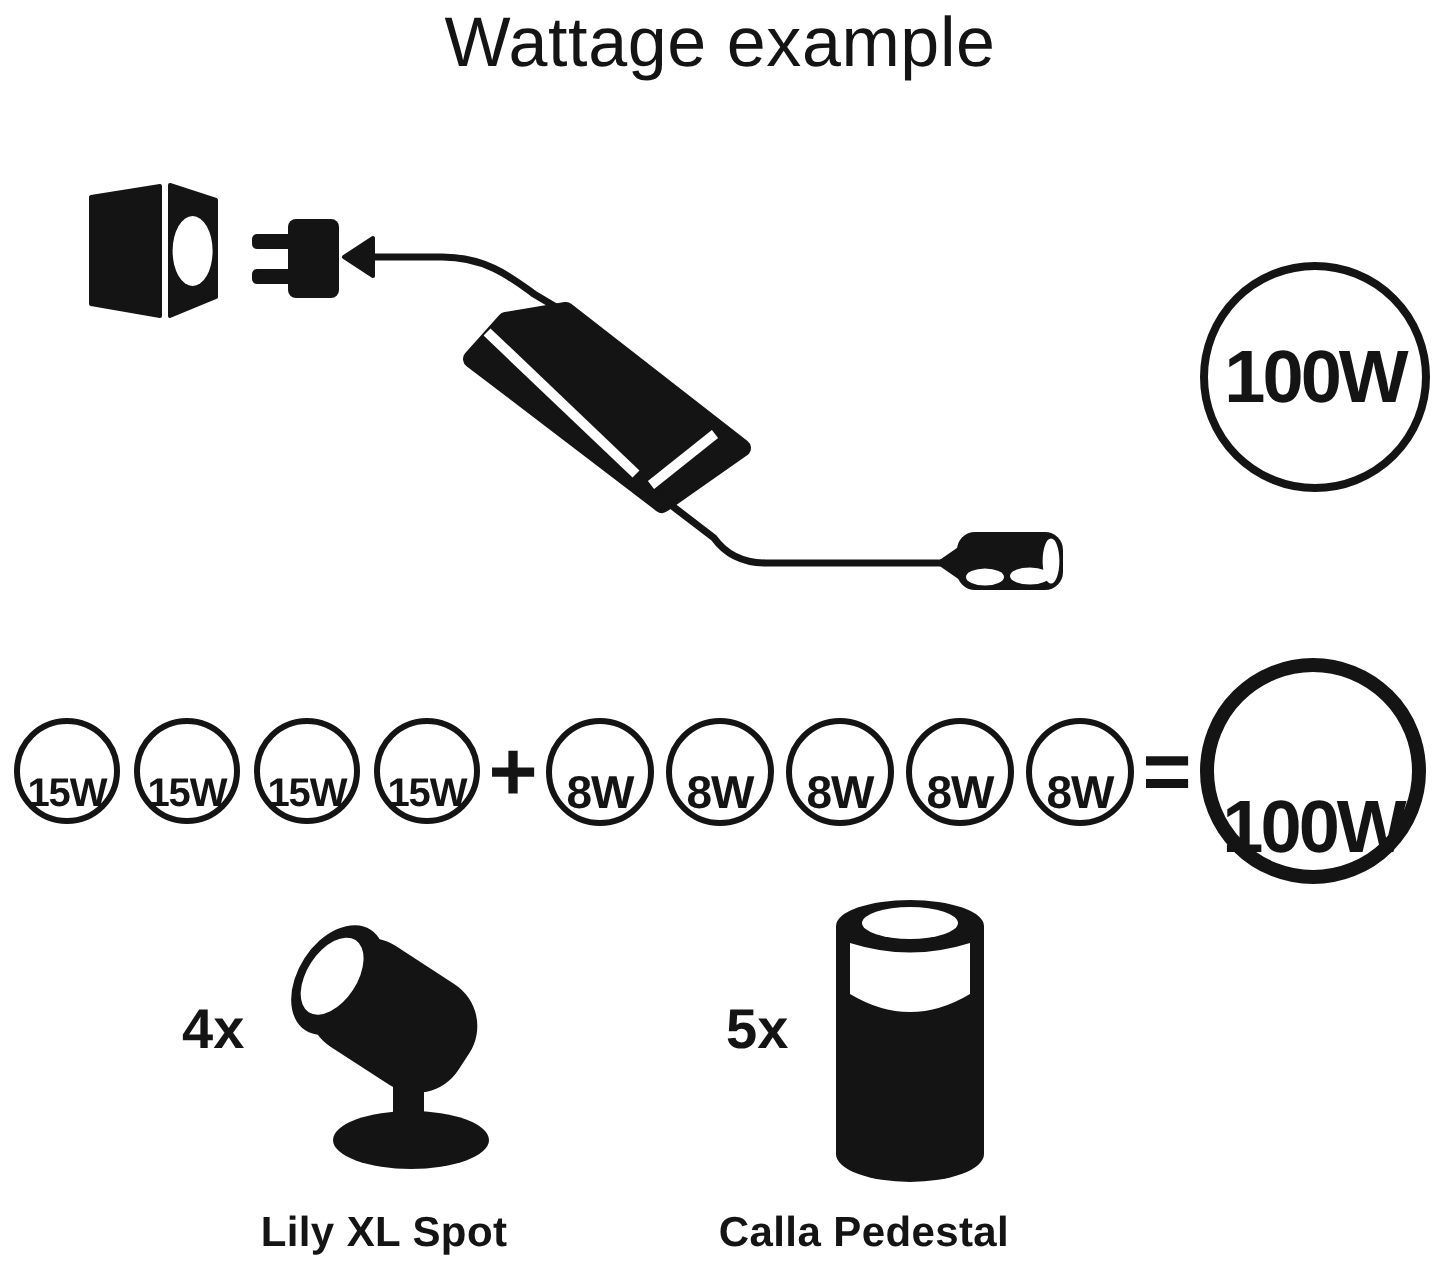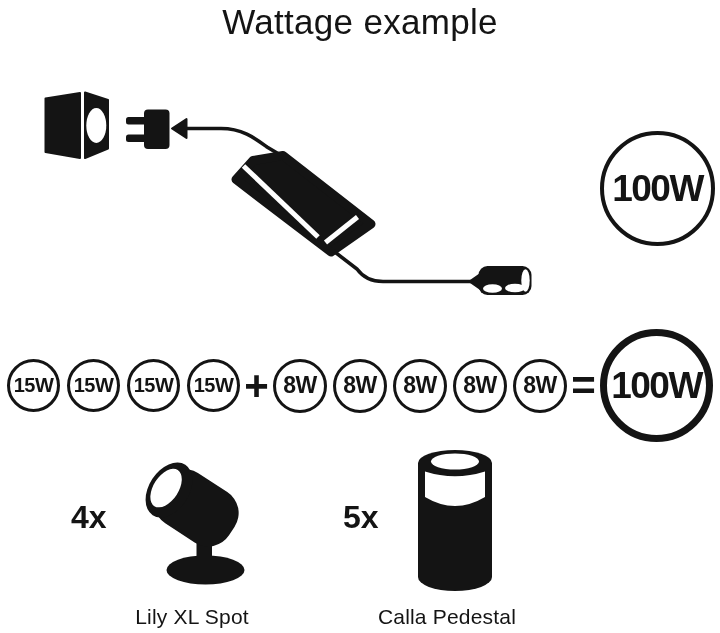--- a/index.html
+++ b/index.html
@@ -23,52 +23,52 @@
     position:absolute;left:600px;top:131px;width:115px;height:115px;
     border:4px solid var(--color-ink,#141414);border-radius:50%;
     display:flex;align-items:center;justify-content:center;box-sizing:border-box;
     font-size:37px;font-weight:700;letter-spacing:-1.5px;
   }
   .equation{
     position:absolute;left:0;top:329px;width:720px;height:113px;
     display:flex;align-items:center;padding-left:7px;box-sizing:border-box;
   }
   .wcircle{
-    border-radius:50%;display:flex;align-items:center;justify-content:center;
+    border-radius:50%;display:flex;align-items:flex-end;justify-content:center;
     box-sizing:border-box;flex:0 0 auto;
   }
   .sm{
     width:53px;height:53px;border:3px solid var(--color-ink,#141414);
     font-size:20px;font-weight:700;letter-spacing:-.5px;margin-right:7px;
   }
   .md{
     width:54px;height:54px;border:3px solid var(--color-ink,#141414);
     font-size:23px;font-weight:700;letter-spacing:-.5px;margin-right:6px;
   }
   .mr0{margin-right:0;}
   .lg{
     width:113px;height:113px;border:7px solid var(--color-ink,#141414);
     font-size:37px;font-weight:700;letter-spacing:-1.5px;
   }
   .op{
     width:33px;flex:0 0 auto;display:flex;align-items:center;justify-content:center;
     font-size:42px;font-weight:700;
   }
-  .qty{position:absolute;font-size:32px;font-weight:700;line-height:1;}
+  .qty{position:absolute;font-size:28px;font-weight:700;line-height:1;margin-left:20px;}
   .qty-a{left:71px;top:501px;}
   .qty-b{left:343px;top:501px;}
   .prod-icon{position:absolute;}
   .icon-a{left:140px;top:448px;}
   .icon-b{left:405px;top:443px;}
   .caption{
     position:absolute;top:605px;width:156px;text-align:center;
-    font-size:21px;font-weight:400;letter-spacing:.2px;line-height:1.15;
+    font-size:21px;font-weight:700;letter-spacing:.2px;line-height:1.15;
   }
   .caption-a{left:114px;}
-  .caption-b{left:369px;}
+  .caption-b{left:354px;}
 </style>
 </head>
 <body>
 
 <div>
 
   <svg class="psu-art" width="560" height="320" viewBox="0 0 560 320" aria-hidden="true">
 
     <g>
       <path class="ink" d="M45.5,98.5 L80,93 L80,158 L45.5,152 Z" stroke="var(--color-ink,#141414)" stroke-width="2" stroke-linejoin="round"></path>

